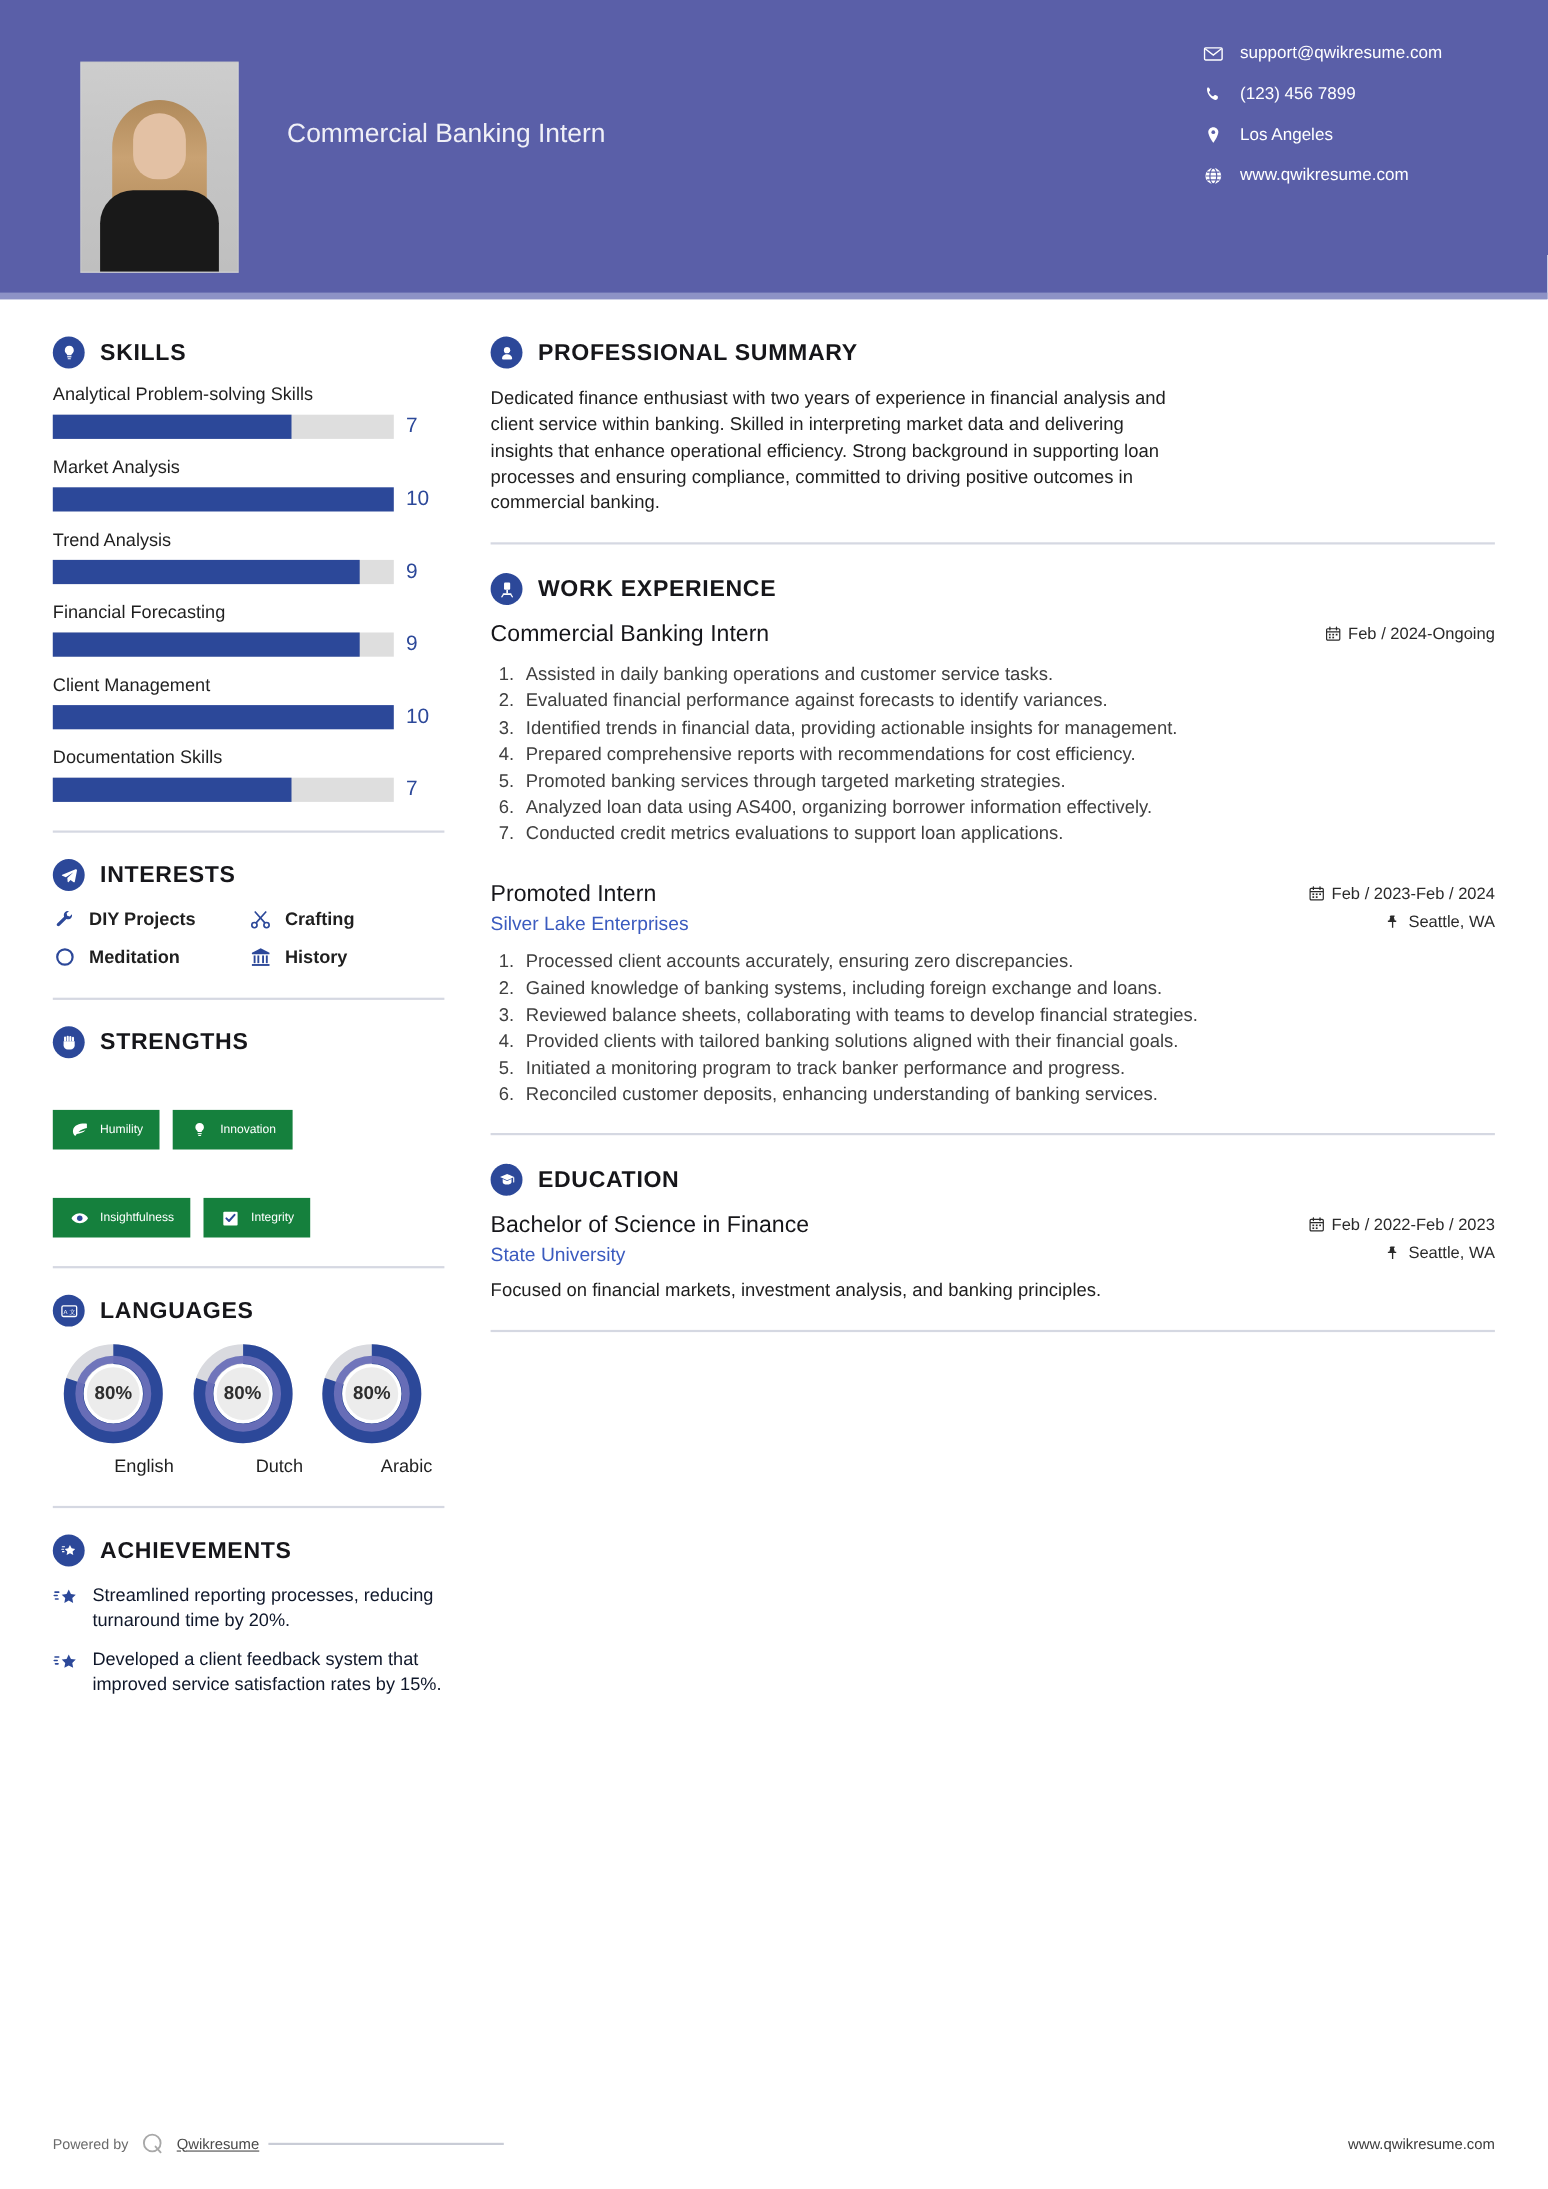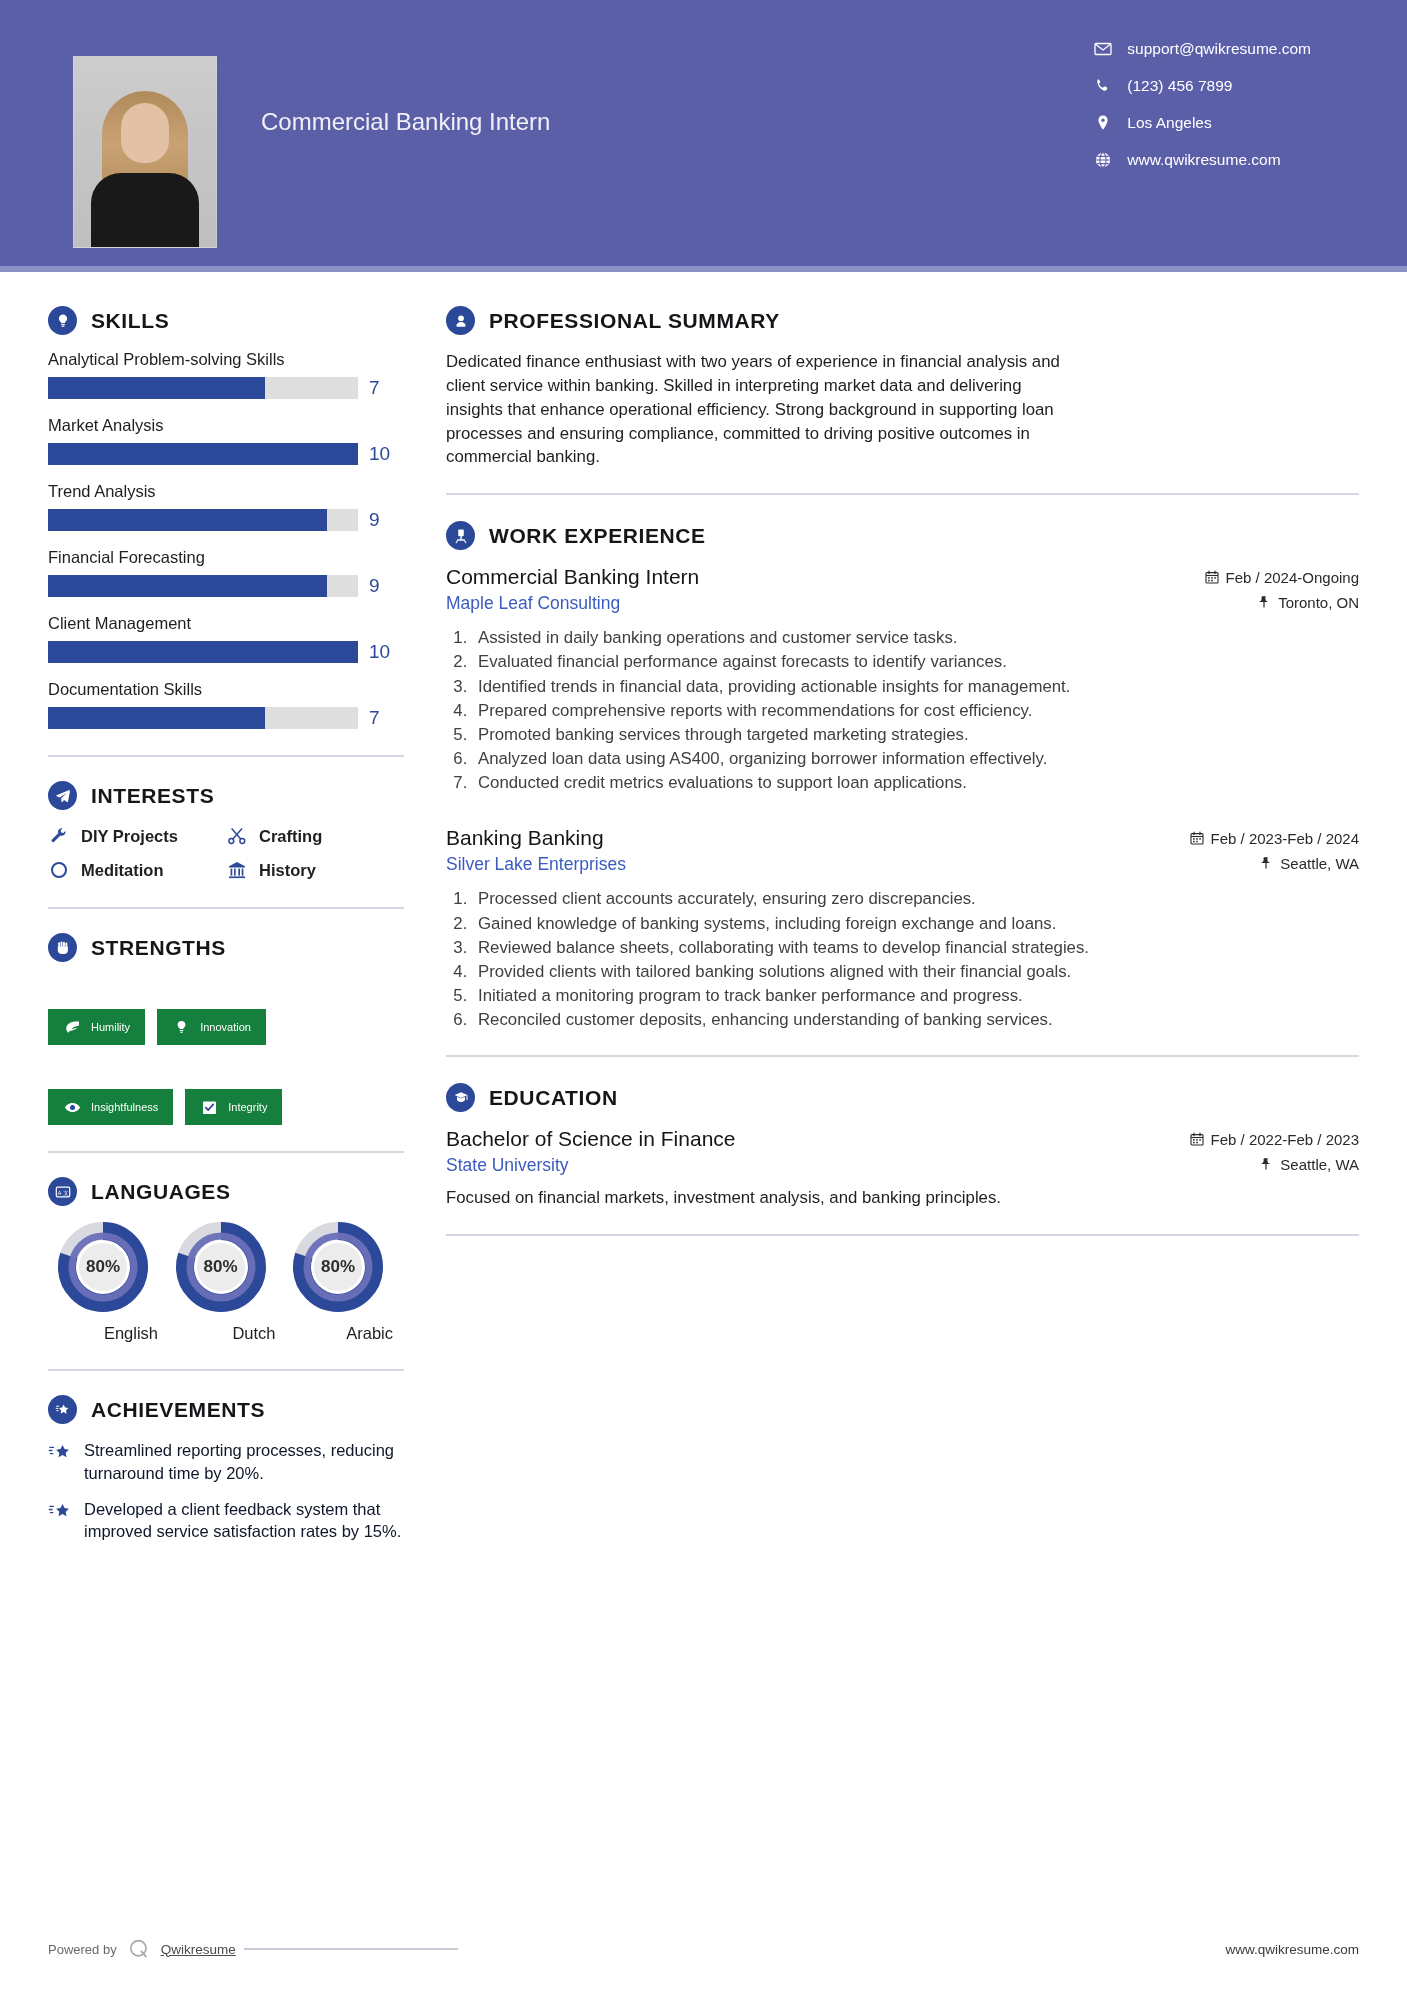--- a/index.html
+++ b/index.html
@@ -715,47 +715,36 @@
                     <rect x="3.1" y="7.2" width="1.6" height="1.5" fill="#2a2a2a"></rect>
                     <rect x="6.2" y="7.2" width="1.6" height="1.5" fill="#2a2a2a"></rect>
                     <rect x="9.3" y="7.2" width="1.6" height="1.5" fill="#2a2a2a"></rect>
                     <rect x="3.1" y="9.8" width="1.6" height="1.5" fill="#2a2a2a"></rect>
                     <rect x="6.2" y="9.8" width="1.6" height="1.5" fill="#2a2a2a"></rect>
                   </svg>
               </span>
               <span>Feb / 2024-Ongoing</span>
             </span>
           </div>
-          <div class="job-sub">
-            <span class="job-company">Maple Leaf Consulting</span>
-            <span class="job-meta">
-              <span class="mi">
-                <svg width="14" height="14" viewBox="0 0 14 14">
-                    <path d="M5.2 1.2h3.6v1.1l-.7.4.9 3.2h1.3v1.2H7.6v5.4h-1.2V7.1H2.7V5.9H4l.9-3.2-.7-.4z" fill="#2a2a2a"></path>
-                  </svg>
-              </span>
-              <span>Toronto, ON</span>
-            </span>
-          </div>
           <ol class="job-bullets">
             <li>Assisted in daily banking operations and customer service tasks.</li>
             <li>Evaluated financial performance against forecasts to identify variances.</li>
             <li>Identified trends in financial data, providing actionable insights for management.</li>
             <li>Prepared comprehensive reports with recommendations for cost efficiency.</li>
             <li>Promoted banking services through targeted marketing strategies.</li>
             <li>Analyzed loan data using AS400, organizing borrower information effectively.</li>
             <li>Conducted credit metrics evaluations to support loan applications.</li>
           </ol>
         </div>
 
         <div class="job-spacer"></div>
 
         <div class="job">
           <div class="job-head">
-            <span class="job-role">Banking Banking</span>
+            <span class="job-role">Promoted Intern</span>
             <span class="job-meta">
               <span class="mi">
                 <svg width="14" height="14" viewBox="0 0 14 14">
                     <rect x="1" y="2.6" width="12" height="10.4" rx="1" fill="none" stroke="#2a2a2a" stroke-width="1.1"></rect>
                     <path d="M1 5.5h12" stroke="#2a2a2a" stroke-width="1.1"></path>
                     <path d="M4 1.2v2.4M10 1.2v2.4" stroke="#2a2a2a" stroke-width="1.2" stroke-linecap="round"></path>
                     <rect x="3.1" y="7.2" width="1.6" height="1.5" fill="#2a2a2a"></rect>
                     <rect x="6.2" y="7.2" width="1.6" height="1.5" fill="#2a2a2a"></rect>
                     <rect x="9.3" y="7.2" width="1.6" height="1.5" fill="#2a2a2a"></rect>
                     <rect x="3.1" y="9.8" width="1.6" height="1.5" fill="#2a2a2a"></rect>

